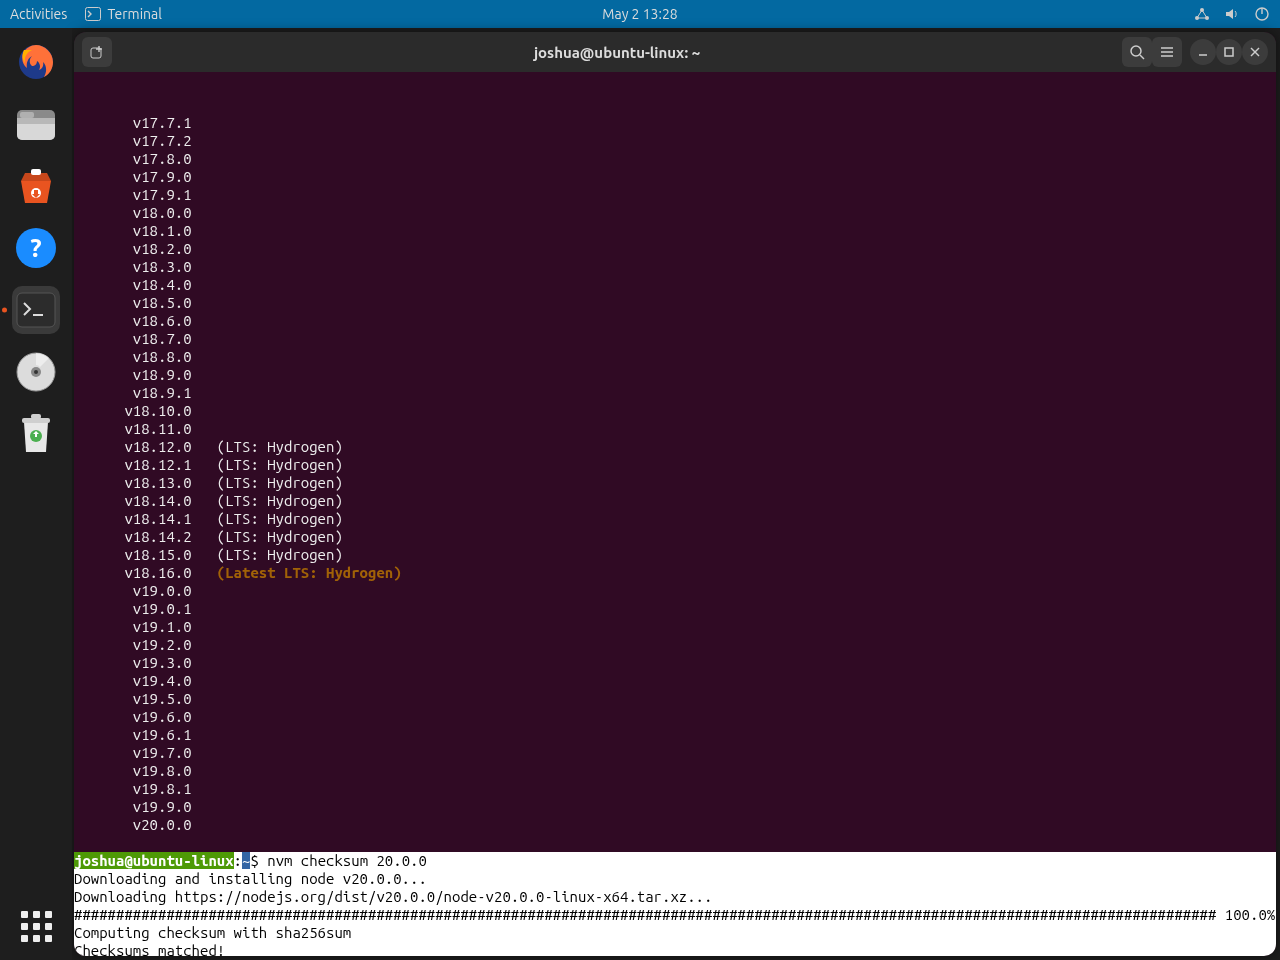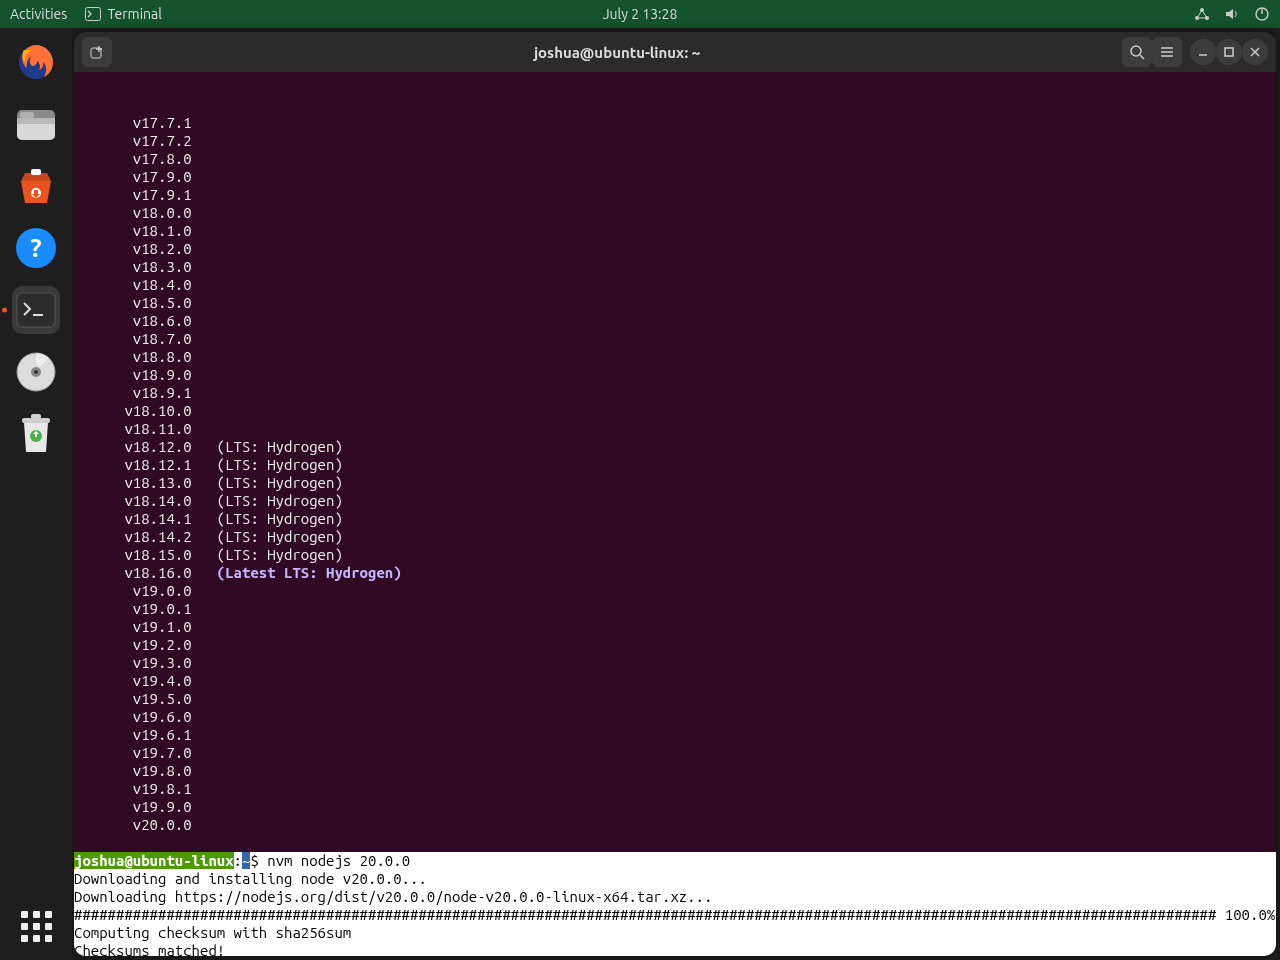--- a/index.html
+++ b/index.html
@@ -3,21 +3,21 @@
 <meta charset="utf-8">
 <style>
   * { margin:0; padding:0; box-sizing:border-box; }
   body {
     width:1280px; height:960px; overflow:hidden;
     background:#1d1d1d; font-family:"Ubuntu",sans-serif;
     font-size:14px; color:#ddd; position:relative;
   }
   
   .topbar {
-    height:28px; background:#14532d; color:#ddd;
+    height:28px; background:#0369a1; color:#ddd;
     display:flex; align-items:center; padding:0 10px;
     font-size:14px;
   }
   .topbar .left  { display:flex; align-items:center; gap:18px; }
   .topbar .center{ position:absolute; left:50%; transform:translateX(-50%); }
   .topbar .right { margin-left:auto; display:flex; align-items:center; gap:14px; }
   .topbar .app   { display:flex; align-items:center; gap:6px;text-align:right; }
   .topbar .right svg { display:block; }
 
   
@@ -67,21 +67,21 @@
 
   .term-body{
     flex:1; overflow:hidden; padding:6px 0 17px 0;
     font-family:"Ubuntu Mono","DejaVu Sans Mono",monospace;
     font-size:15px; line-height:18px; color:#eee;
     white-space:pre;
   }
   .vlist{ padding-right:8px; }
   .vrow{ white-space:pre; }
   .pad-v{ padding-left:0; }
-  .green{ color:#c4b5fd; font-weight:bold;}
+  .green{ color:#a16207; font-weight:bold;}
 
   .output-block{
     background:#ffffff; color:#000;
     font-family:inherit; font-size:15px; line-height:18px;
     white-space:pre; padding:0;
   }
   .prompt-usercol{ background:#4e9a06; color:#ffffff; font-weight:bold;}
   .inv-tilde  { background:#3465a4; color:#fff; }
   .c-black    { color:#000; }
 </style>
@@ -92,21 +92,21 @@
   <div class="left">
     <span>Activities</span>
     <span class="app">
       <svg width="16" height="14" viewBox="0 0 16 14">
           <rect x="0.5" y="0.5" width="15" height="13" rx="2" fill="none" stroke="#ccc"></rect>
           <path d="M3 4l3 3-3 3" fill="none" stroke="#ccc" stroke-width="1.4"></path>
         </svg>
       <span>Terminal</span>
     </span>
   </div>
-  <div class="center">July 2  13:28</div>
+  <div class="center">May 2  13:28</div>
   <div class="right">
     <span>
       <svg width="16" height="14" viewBox="0 0 16 14">
           <circle cx="8" cy="3" r="2" fill="#ccc"></circle>
           <circle cx="3" cy="11" r="2" fill="#ccc"></circle>
           <circle cx="13" cy="11" r="2" fill="#ccc"></circle>
           <path d="M8 3L3 11M8 3l5 8M3 11h10" stroke="#ccc" stroke-width="1"></path>
         </svg>
     </span>
     <span>
@@ -234,21 +234,21 @@
     <div class="tbtn round close">
       <svg width="12" height="12" viewBox="0 0 12 12">
           <line x1="2" y1="2" x2="10" y2="10" stroke="#ccc" stroke-width="1.5"></line>
           <line x1="10" y1="2" x2="2" y2="10" stroke="#ccc" stroke-width="1.5"></line>
         </svg>
     </div>
   </div>
 
   <div class="term-body">
     <div class="vlist pad-v" id="vlist"><div class="vrow">       v17.7.1</div><div class="vrow">       v17.7.2</div><div class="vrow">       v17.8.0</div><div class="vrow">       v17.9.0</div><div class="vrow">       v17.9.1</div><div class="vrow">       v18.0.0</div><div class="vrow">       v18.1.0</div><div class="vrow">       v18.2.0</div><div class="vrow">       v18.3.0</div><div class="vrow">       v18.4.0</div><div class="vrow">       v18.5.0</div><div class="vrow">       v18.6.0</div><div class="vrow">       v18.7.0</div><div class="vrow">       v18.8.0</div><div class="vrow">       v18.9.0</div><div class="vrow">       v18.9.1</div><div class="vrow">      v18.10.0</div><div class="vrow">      v18.11.0</div><div class="vrow">      v18.12.0   (LTS: Hydrogen)</div><div class="vrow">      v18.12.1   (LTS: Hydrogen)</div><div class="vrow">      v18.13.0   (LTS: Hydrogen)</div><div class="vrow">      v18.14.0   (LTS: Hydrogen)</div><div class="vrow">      v18.14.1   (LTS: Hydrogen)</div><div class="vrow">      v18.14.2   (LTS: Hydrogen)</div><div class="vrow">      v18.15.0   (LTS: Hydrogen)</div><div class="vrow"><span>      v18.16.0</span><span class="green">   (Latest LTS: Hydrogen)</span></div><div class="vrow">       v19.0.0</div><div class="vrow">       v19.0.1</div><div class="vrow">       v19.1.0</div><div class="vrow">       v19.2.0</div><div class="vrow">       v19.3.0</div><div class="vrow">       v19.4.0</div><div class="vrow">       v19.5.0</div><div class="vrow">       v19.6.0</div><div class="vrow">       v19.6.1</div><div class="vrow">       v19.7.0</div><div class="vrow">       v19.8.0</div><div class="vrow">       v19.8.1</div><div class="vrow">       v19.9.0</div><div class="vrow">       v20.0.0</div></div>
-<div class="output-block" id="outblock"><span class="prompt-usercol">joshua@ubuntu-linux</span><span class="c-black">:</span><span class="inv-tilde">~</span><span class="c-black">$ </span><span class="c-black">nvm nodejs 20.0.0</span>
+<div class="output-block" id="outblock"><span class="prompt-usercol">joshua@ubuntu-linux</span><span class="c-black">:</span><span class="inv-tilde">~</span><span class="c-black">$ </span><span class="c-black">nvm checksum 20.0.0</span>
 Downloading and installing node v20.0.0...
 Downloading https://nodejs.org/dist/v20.0.0/node-v20.0.0-linux-x64.tar.xz...
 ######################################################################################################################################## 100.0%
 Computing checksum with sha256sum
 Checksums matched!
 Now using node v20.0.0 (npm v9.6.4)
 Creating default alias:  ()</div>
 
   </div>
 </div>

